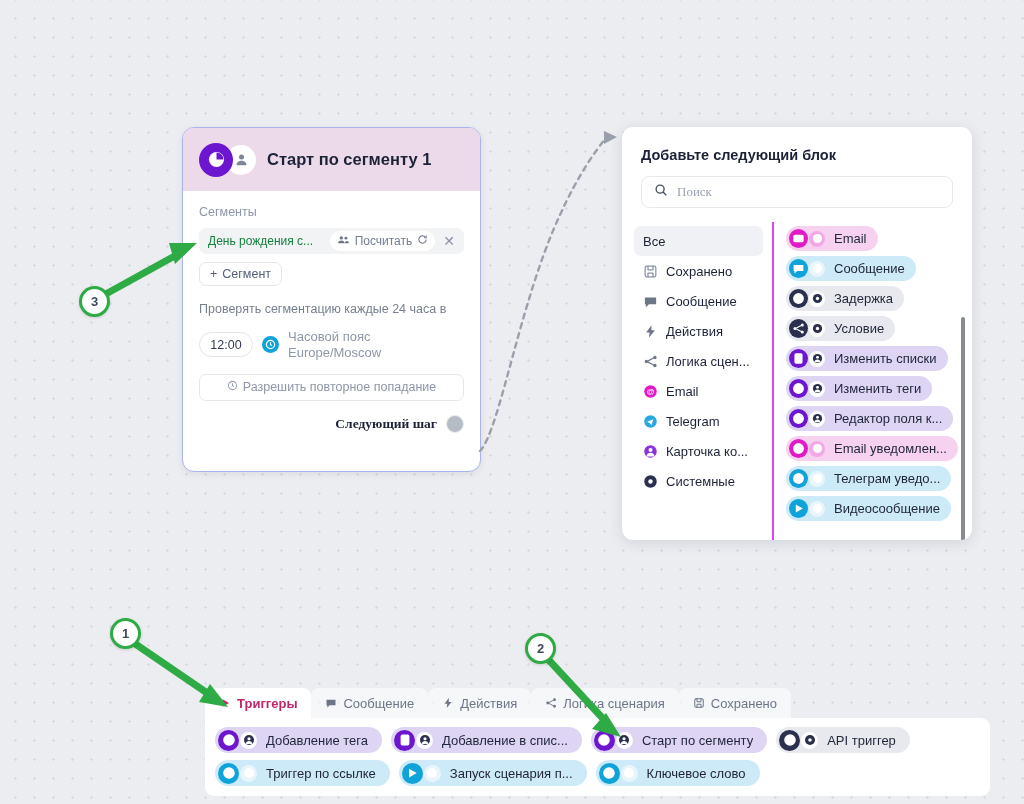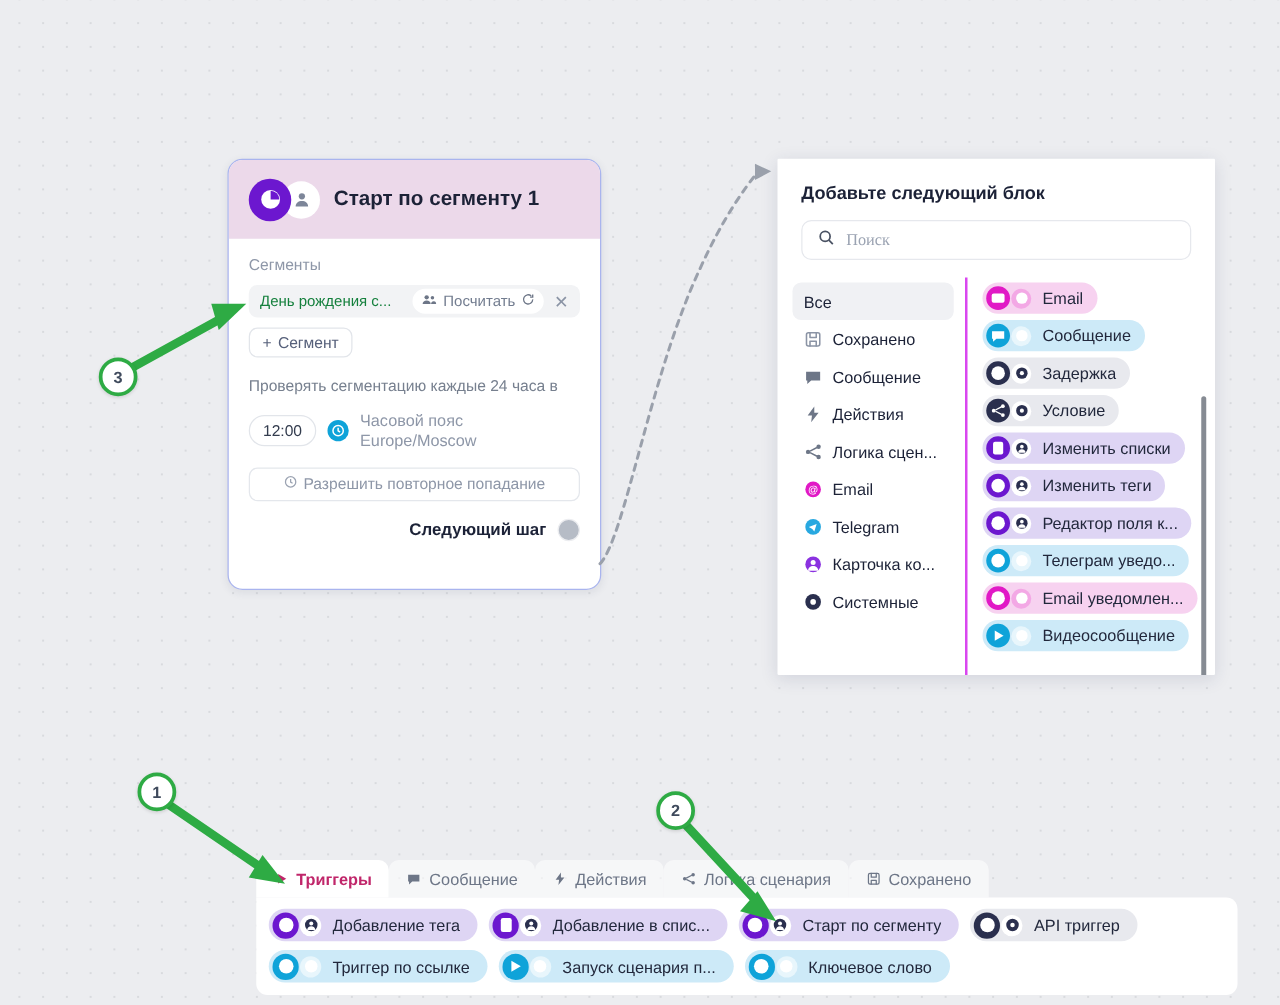--- a/index.html
+++ b/index.html
@@ -98,33 +98,33 @@
   .tz-text { font-size: 13px; color: #8e97a8; line-height: 1.22; }
   .repeat-btn {
     margin-top: 13px; width: 100%;
     border: 1px solid #e4e7ec; border-radius: 7px;
     height: 27px;
     display: flex; align-items: center; justify-content: center; gap: 5px;
     font-size: 12.5px; color: #8e97a8; background: #fff;
   }
   .next-step-row {
     display: flex; align-items: center; justify-content: flex-end;
-    gap: 9px; margin-top: 14px;
+    gap: 9px; margin-top: 14px; font-family: Liberation Serif, serif;
   }
   .next-step-label { font-size: 13.5px; font-weight: bold; color: #1c2237; }
   .next-step-dot {
     width: 18px; height: 18px; border-radius: 50%;
     background: #b6bcc6; border: 1.5px solid #ecedf0;
   }
 
   
   #block-panel {
     position: absolute; left: 622px; top: 127px;
     width: 350px; height: 413px;
-    background: #ffffff; border-radius: 1px;
+    background: #ffffff; border-radius: 11px;
     box-shadow: 0 3px 14px rgba(40,50,90,.13);
     overflow: hidden;
     display: flex; flex-direction: column;
   }
   #panel-head { padding: 20px 19px 14px 19px; }
   #panel-title { font-size: 14.5px; font-weight: bold; color: #1c2237; }
   #search-box {
     margin-top: 13px; height: 32px;
     border: 1px solid #e6e8ed; border-radius: 8px;
     display: flex; align-items: center; gap: 9px; padding: 0 12px; font-family: Liberation Serif, serif;
@@ -498,49 +498,49 @@
             </span>
             <span class="bi-sub" style="background:#ffffff">
               <svg width="11" height="11" viewBox="0 0 24 24" fill="#2a2f4e">
                 <circle cx="12" cy="12" r="10"></circle>
                 <circle cx="12" cy="9.5" r="3.2" fill="#fff"></circle>
                 <path d="M5.5 20c0-3.8 3-6 6.5-6s6.5 2.2 6.5 6z" fill="#fff"></path>
               </svg>
             </span>
             <span class="block-label">Редактор поля к...</span>
           </div>
+          <div class="block-item" style="background: rgb(247, 210, 240); color: rgb(34, 40, 60);">
+            <span class="bi-main" style="background:#e119c6">
+              <svg width="13" height="13" viewBox="0 0 24 24" fill="#ffffff">
+                <circle cx="12" cy="12" r="10"></circle>
+                <path d="M12 5.8c-2.4 0-4 1.8-4 4.2v3.4l-1.4 2h10.8l-1.4-2V10c0-2.4-1.6-4.2-4-4.2z" fill="#fff"></path>
+              </svg>
+            </span>
+            <span class="bi-sub" style="background:#f3a8e5">
+              <svg width="11" height="11" viewBox="0 0 24 24" fill="#ffffff">
+                <circle cx="12" cy="12" r="10"></circle>
+                <text x="12" y="16.5" font-size="13" fill="#fff" text-anchor="middle" font-family="sans-serif">@</text>
+              </svg>
+            </span>
+            <span class="block-label">Email уведомлен...</span>
+          </div>
           <div class="block-item" style="background: rgb(205, 234, 248); color: rgb(34, 40, 60);">
             <span class="bi-main" style="background:#0fa3d9">
               <svg width="13" height="13" viewBox="0 0 24 24" fill="#ffffff">
                 <circle cx="12" cy="12" r="10"></circle>
                 <path d="M12 5.8c-2.4 0-4 1.8-4 4.2v3.4l-1.4 2h10.8l-1.4-2V10c0-2.4-1.6-4.2-4-4.2z" fill="#fff"></path>
               </svg>
             </span>
             <span class="bi-sub" style="background:#e8f6fc">
               <svg width="11" height="11" viewBox="0 0 24 24" fill="#ffffff">
                 <circle cx="12" cy="12" r="10"></circle>
                 <path d="M6.5 12.3l10-4-3 9.5-2.6-3z" fill="#fff"></path>
               </svg>
             </span>
             <span class="block-label">Телеграм уведо...</span>
-          </div>
-          <div class="block-item" style="background: rgb(247, 210, 240); color: rgb(34, 40, 60);">
-            <span class="bi-main" style="background:#e119c6">
-              <svg width="13" height="13" viewBox="0 0 24 24" fill="#ffffff">
-                <circle cx="12" cy="12" r="10"></circle>
-                <path d="M12 5.8c-2.4 0-4 1.8-4 4.2v3.4l-1.4 2h10.8l-1.4-2V10c0-2.4-1.6-4.2-4-4.2z" fill="#fff"></path>
-              </svg>
-            </span>
-            <span class="bi-sub" style="background:#f3a8e5">
-              <svg width="11" height="11" viewBox="0 0 24 24" fill="#ffffff">
-                <circle cx="12" cy="12" r="10"></circle>
-                <text x="12" y="16.5" font-size="13" fill="#fff" text-anchor="middle" font-family="sans-serif">@</text>
-              </svg>
-            </span>
-            <span class="block-label">Email уведомлен...</span>
           </div>
           <div class="block-item" style="background: rgb(205, 234, 248); color: rgb(34, 40, 60);">
             <span class="bi-main" style="background:#0fa3d9">
               <svg width="13" height="13" viewBox="0 0 24 24" fill="#ffffff">
                 <path d="M7 4.5v15l13-7.5z"></path>
               </svg>
             </span>
             <span class="bi-sub" style="background:#e8f6fc">
               <svg width="11" height="11" viewBox="0 0 24 24" fill="#ffffff">
                 <circle cx="12" cy="12" r="10"></circle>

